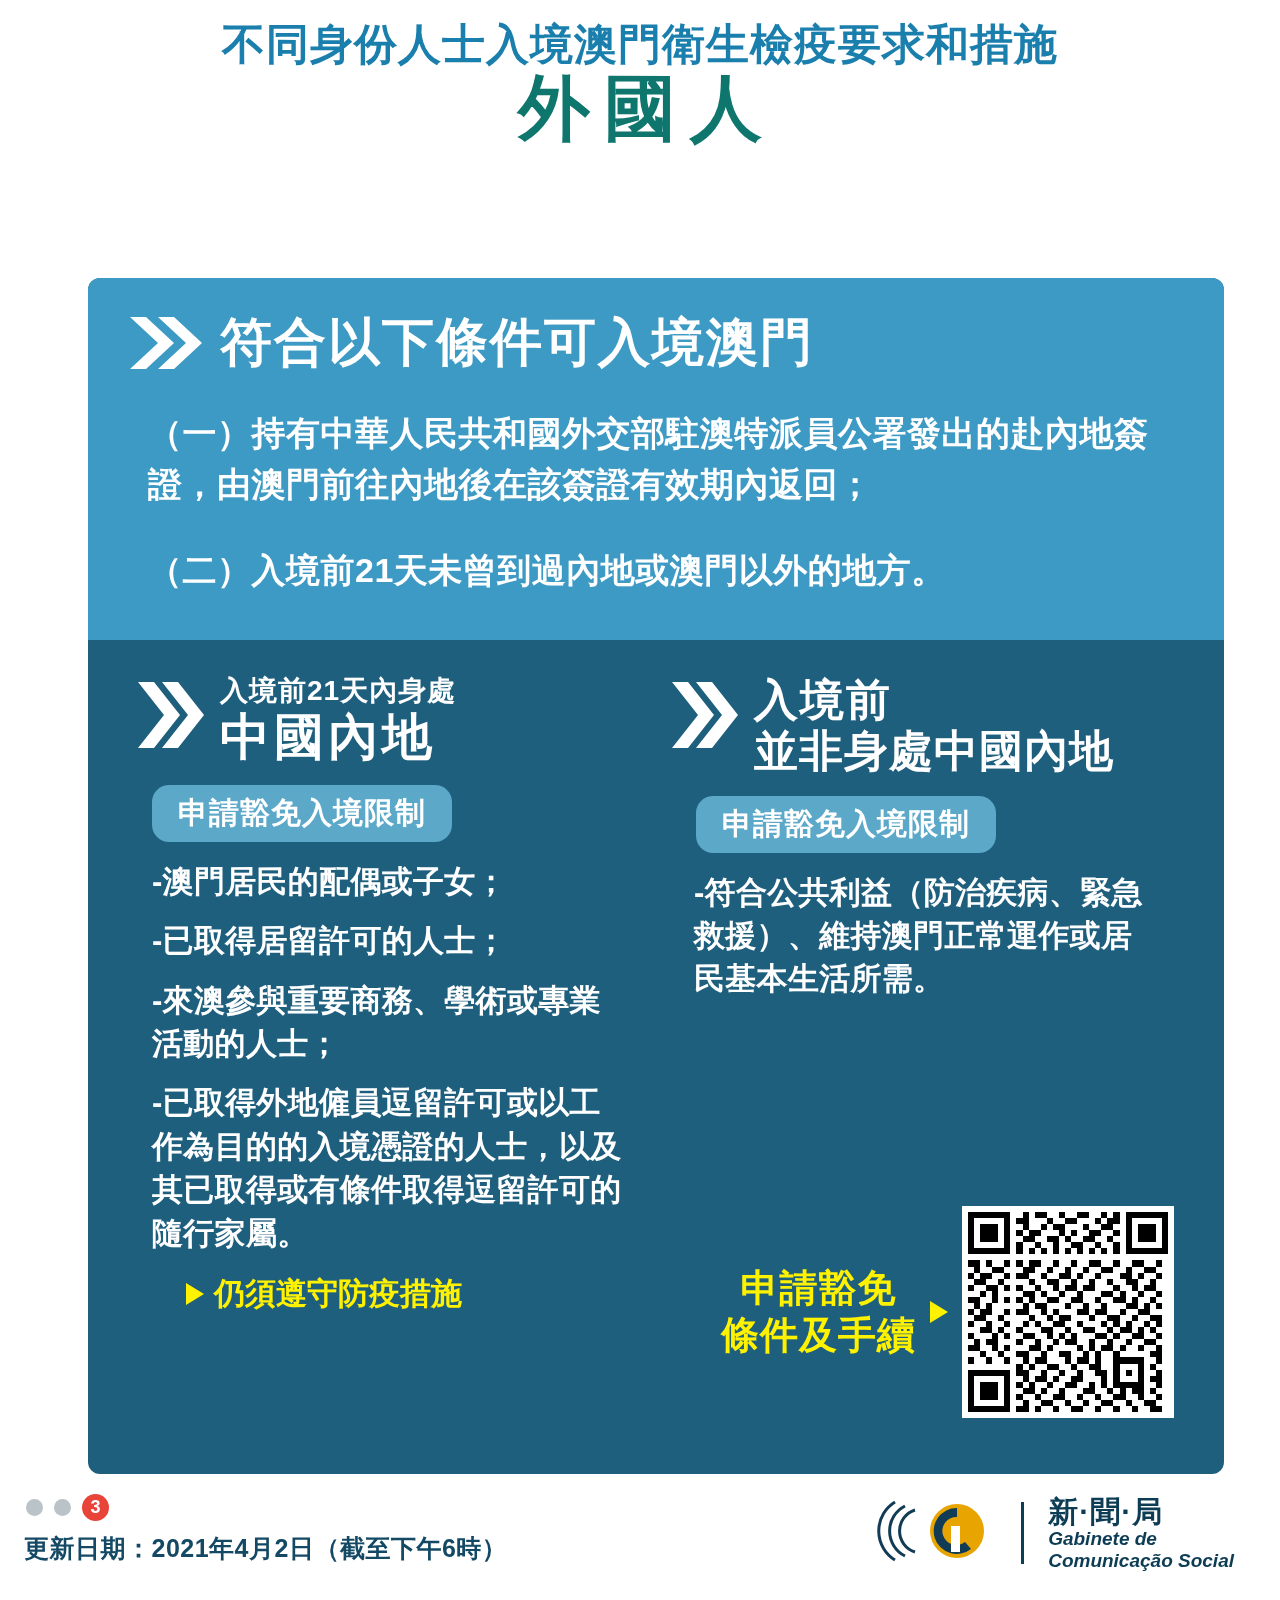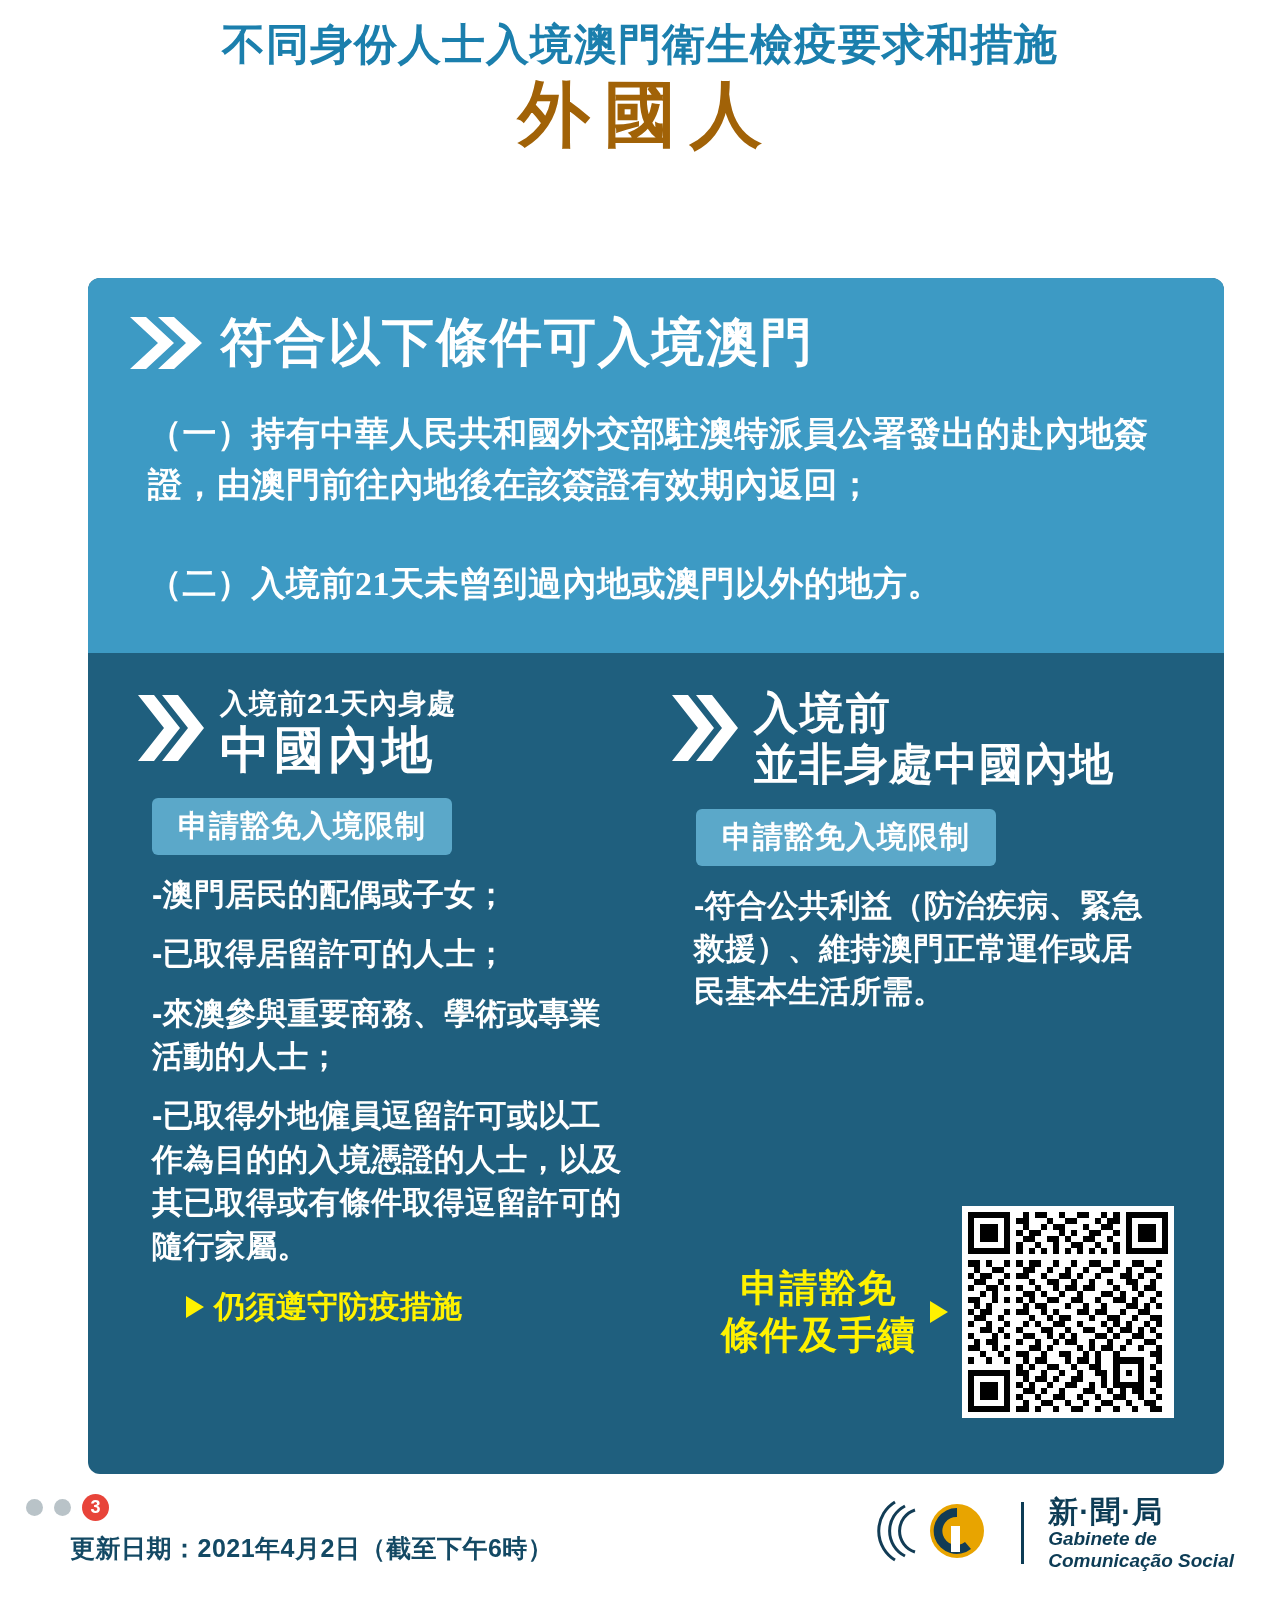--- a/index.html
+++ b/index.html
@@ -31,23 +31,23 @@
   .header-sub {
     font-size: 43px;
     font-weight: bold;
     color: #1b7fad;
     letter-spacing: 1px;
     line-height: 1.15;
   }
   .header-title {
     font-size: 72px;
     font-weight: bold;
-    color: #a16207;
+    color: #0f766e;
     letter-spacing: 14px;
-    margin-top: 6px;
+    margin-top: 0;
     line-height: 1.1;
     text-indent: 14px;
   }
 
   
   .card {
     position: absolute;
     left: 88px;
     top: 278px;
     width: 1136px;
@@ -80,21 +80,21 @@
   .cond {
     color: #ffffff;
     font-size: 34px;
     font-weight: bold;
     line-height: 1.5;
     letter-spacing: 0.5px;
     margin-top: 30px;
     padding-left: 20px;
     padding-right: 10px;
   }
-  .cond.second { margin-top: 48px; font-family: Liberation Serif, serif; }
+  .cond.second { margin-top: 35px; }
 
   
   .cols {
     display: flex;
     padding: 34px 34px 0 34px;
     box-sizing: border-box;
     height: 486px;
   }
   .col {
     width: 50%;
@@ -125,21 +125,21 @@
   .col-title.small {
     font-size: 44px;
     letter-spacing: 1px;
   }
   .pill {
     display: inline-block;
     background: #5ba8c9;
     color: #ffffff;
     font-size: 30px;
     font-weight: bold;
-    border-radius: 6px;
+    border-radius: 17px;
     padding: 8px 26px;
     margin-top: 20px;
     letter-spacing: 1px;
   }
   .pill-wrap-right { text-align: left; padding-left: 26px; }
   .list {
     color: #ffffff;
     font-size: 31px;
     font-weight: bold;
     line-height: 1.4;
@@ -222,21 +222,20 @@
     line-height: 27px;
   }
   .update {
     position: absolute;
     left: 24px;
     top: 58px;
     font-size: 25px;
     font-weight: bold;
     color: #134964;
     letter-spacing: 0.5px;
-    margin-left: 46px;
   }
   .logo {
     position: absolute;
     right: 46px;
     top: 18px;
     display: flex;
     align-items: center;
     gap: 12px;
   }
   .logo-text-zh {

